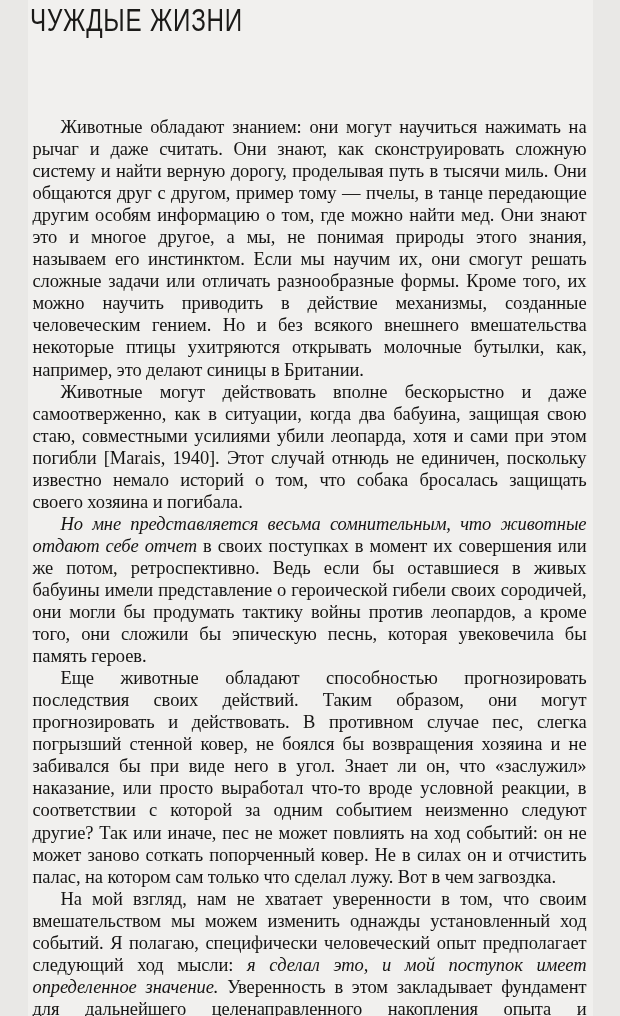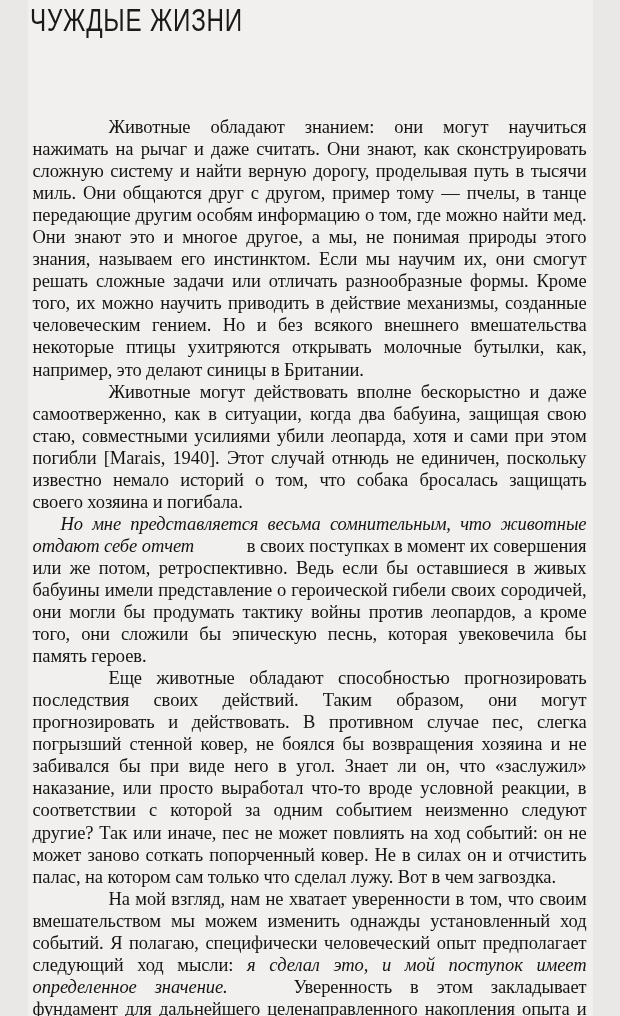--- a/index.html
+++ b/index.html
@@ -47,21 +47,20 @@
   .text-block p {
     margin: 0;
     padding: 0;
     text-indent: 28px;
   }
   .seg-italic {
     font-style: italic;
   }
   .seg-normal {
     font-style: normal;
-    margin-left: 48px;
   }
 </style>
 </head>
 <body>
 
 <div class="page">
 
   <h1 class="running-header">ЧУЖДЫЕ ЖИЗНИ</h1>
 
   <div class="text-block">

